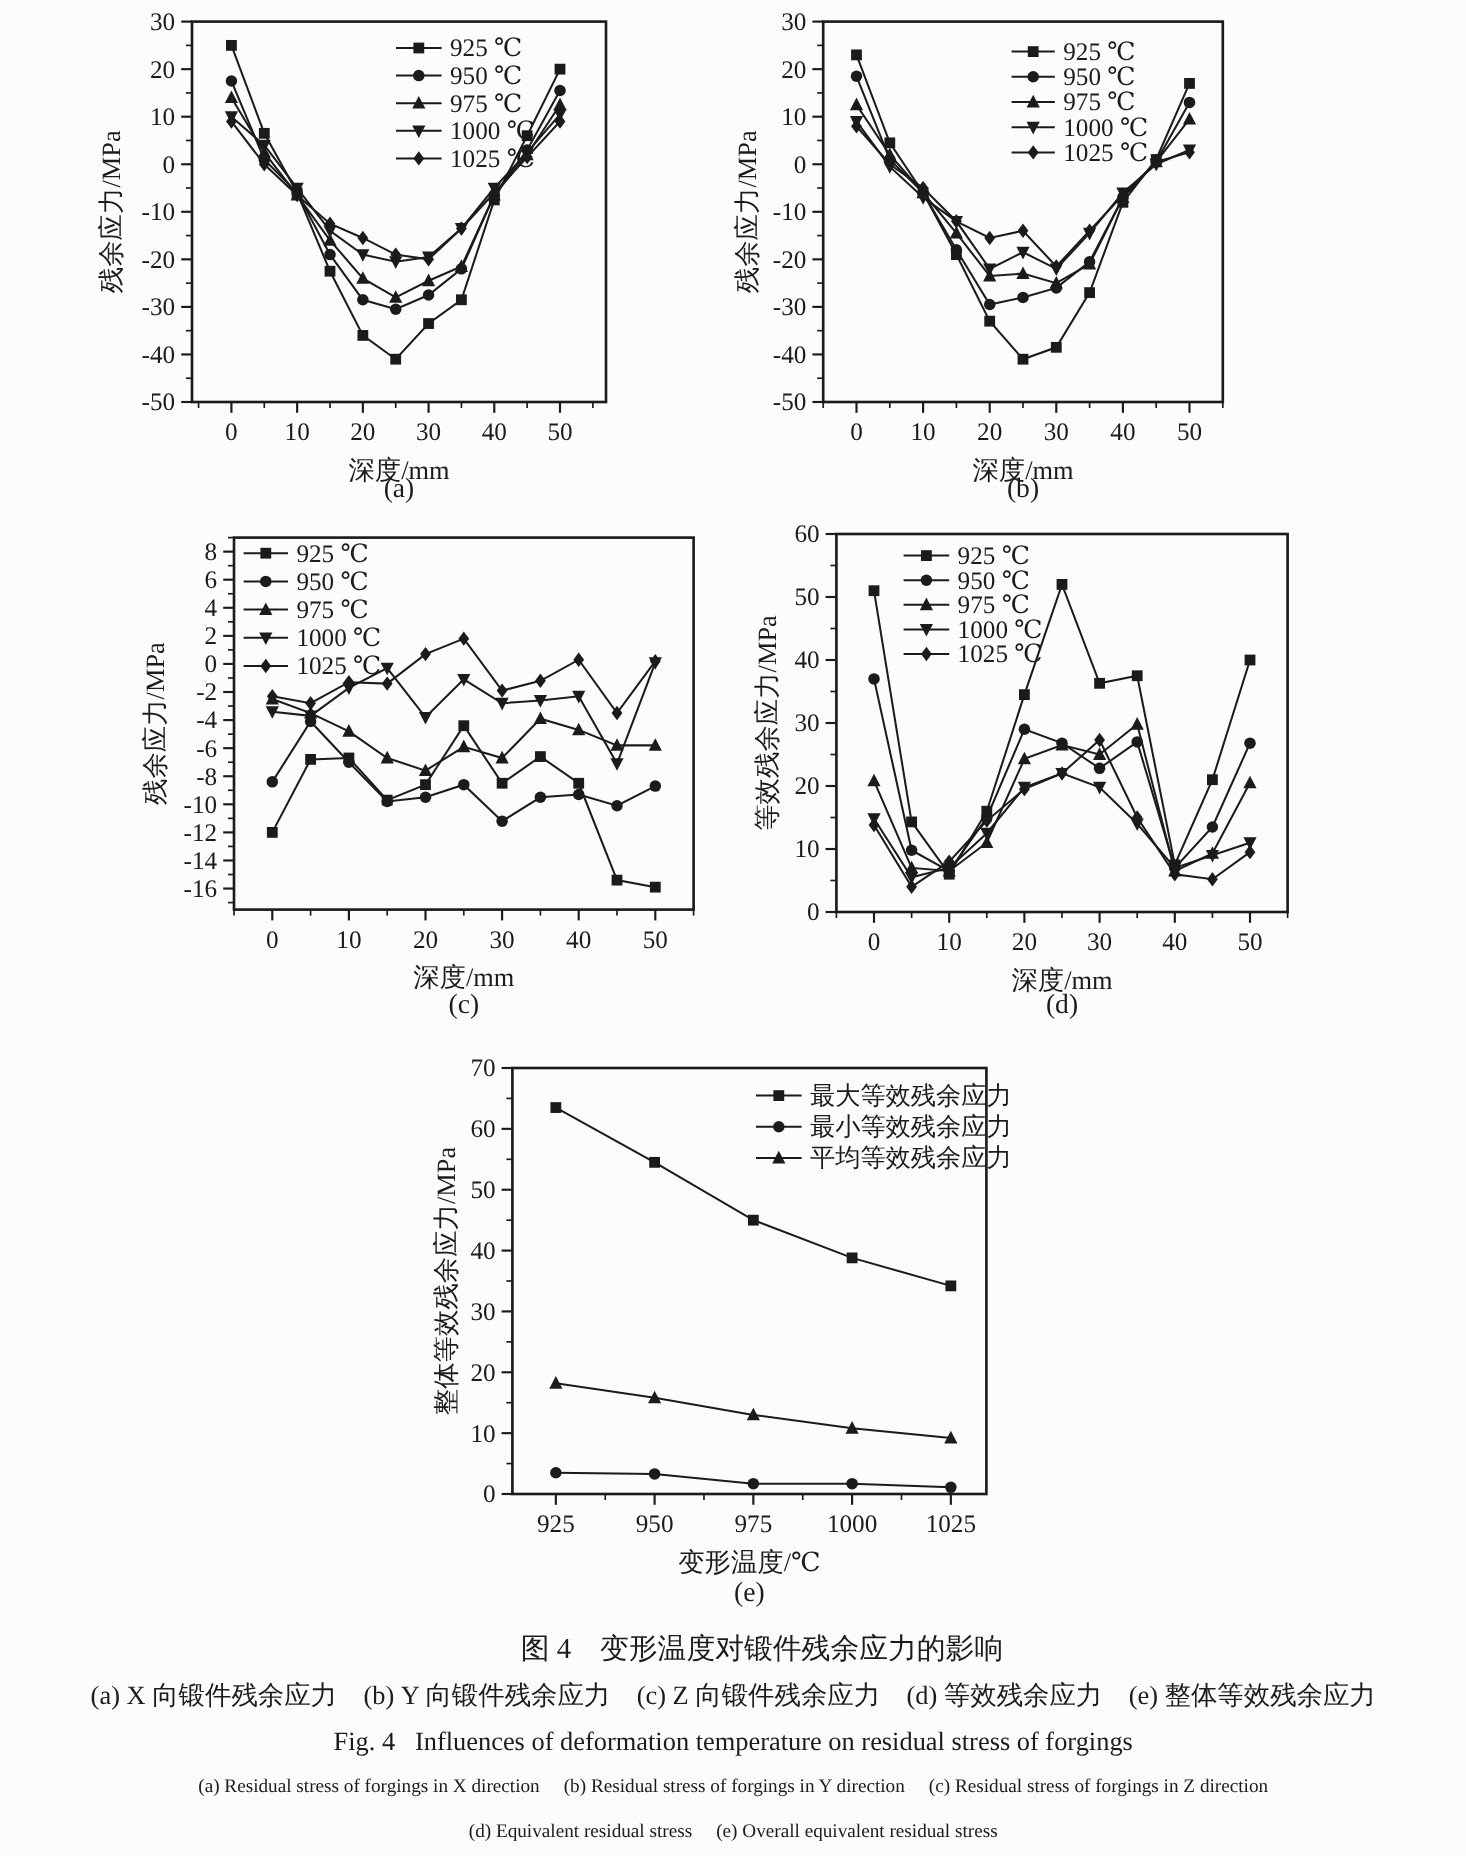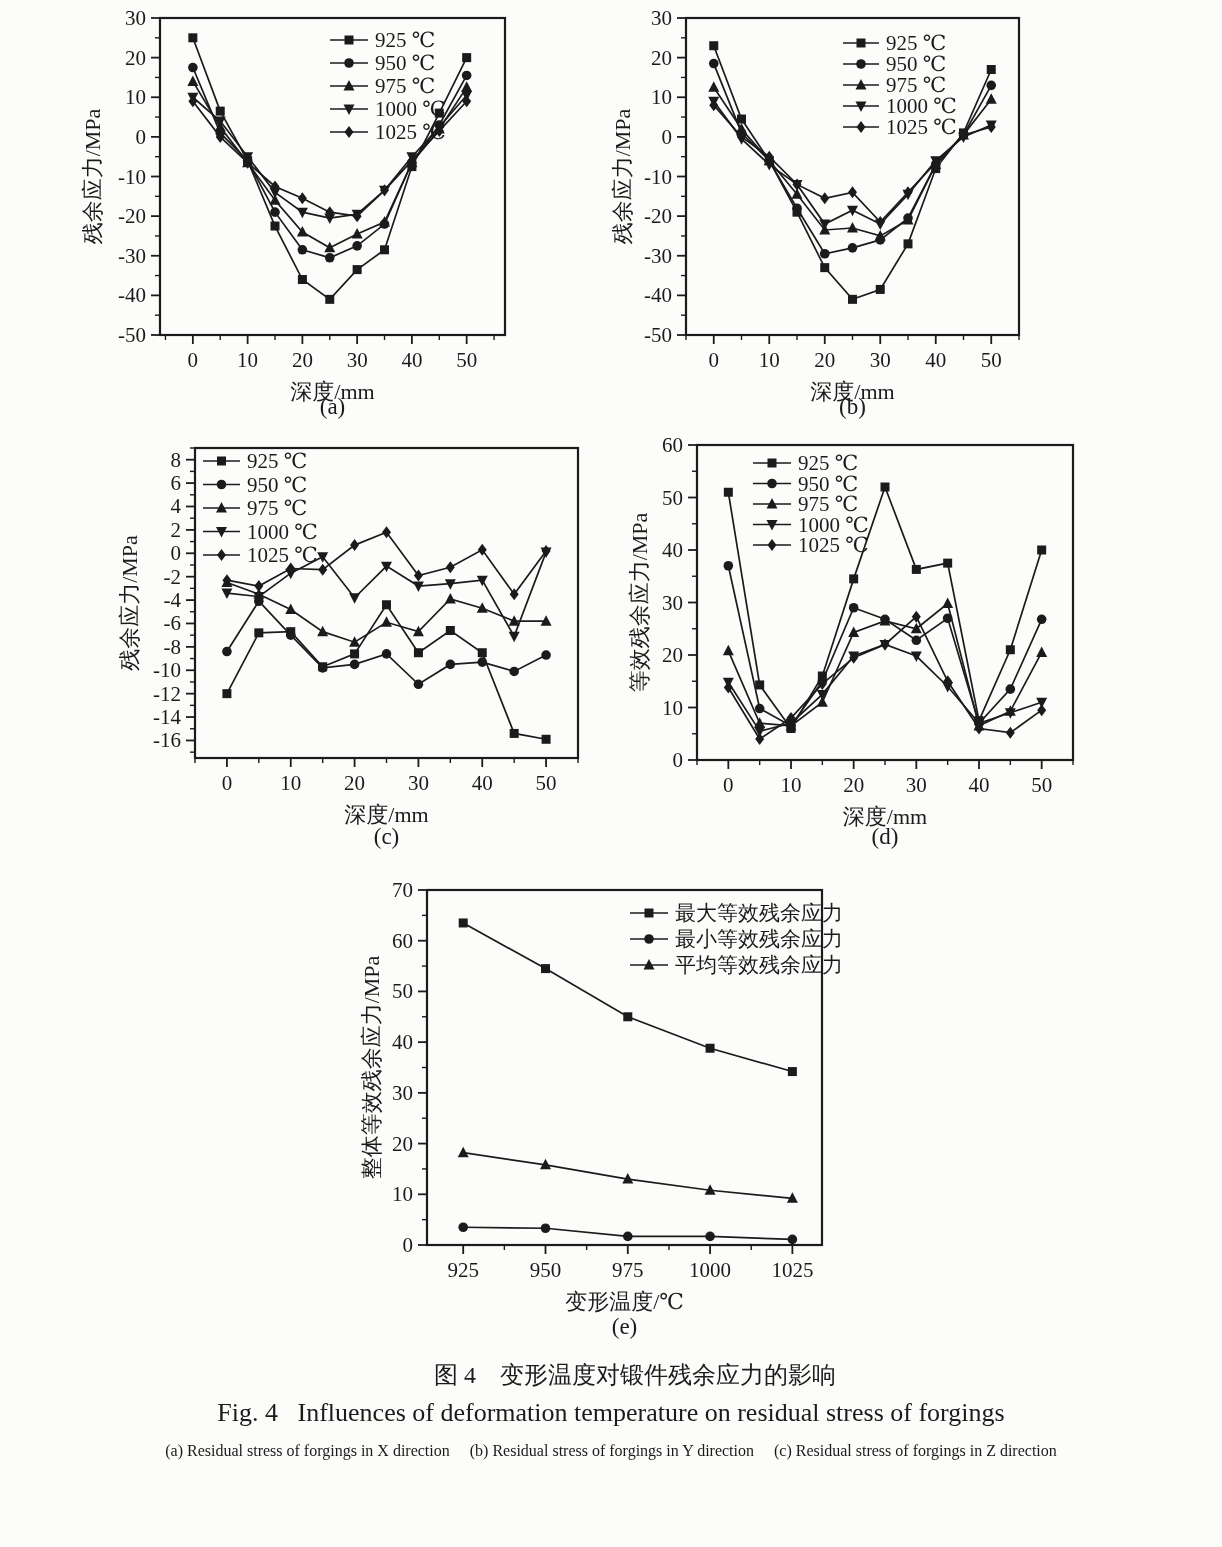--- a/index.html
+++ b/index.html
@@ -6,21 +6,21 @@
   .page{position:relative;width:1222px;height:1547px;background:#fcfcfa;overflow:hidden;
         font-family:"Liberation Serif","DejaVu Serif",serif;color:#1b1b1b;}
   figure.chart{position:absolute;margin:0;padding:0;}
   figure.chart svg{position:absolute;left:0;top:0;overflow:visible;}
   svg text{font-family:"Liberation Serif","DejaVu Serif","DejaVu Sans",serif;}
   .sublabel{position:absolute;transform:translateX(-50%);font-size:23px;color:#1b1b1b;}
   .captions{position:absolute;left:0;top:1356px;width:1222px;text-align:center;}
   .cap{white-space:pre-wrap;line-height:38px;}
   .zh-title{font-size:24px;margin-left:48px;}
   .zh-items{font-size:22px;}
-  .en-title{font-size:26px;}
+  .en-title{font-size:22px;}
   .en-items{font-size:16px;}
 </style>
 </head>
 <body>
 
 <div class="page">
 
   <figure class="chart" style="left: 0px; top: 0px; width: 611px; height: 430px;">
     <svg width="611" height="430">
         <g stroke="#1b1b1b" fill="none">
@@ -725,17 +725,19 @@
             <polygon points="319,89 313.5,99.5 324.5,99.5"></polygon>
           </g>
           <text x="345" y="95" dominant-baseline="central" font-size="21" fill="#1b1b1b">平均等效残余应力</text>
         </g>
       </svg>
     <div class="sublabel" style="left: 294.5px; top: 444px;">(e)</div>
   </figure>
 
   <div class="captions">
     <div class="cap zh-title">图 4　变形温度对锻件残余应力的影响</div>
+    <div class="cap zh-items">(a) X 向锻件残余应力    (b) Y 向锻件残余应力    (c) Z 向锻件残余应力    (d) 等效残余应力    (e) 整体等效残余应力</div>
     <div class="cap en-title">Fig. 4   Influences of deformation temperature on residual stress of forgings</div>
     <div class="cap en-items">(a) Residual stress of forgings in X direction     (b) Residual stress of forgings in Y direction     (c) Residual stress of forgings in Z direction</div>
+    <div class="cap en-items">(d) Equivalent residual stress     (e) Overall equivalent residual stress</div>
   </div>
 
 </div>
 
 </body></html>

